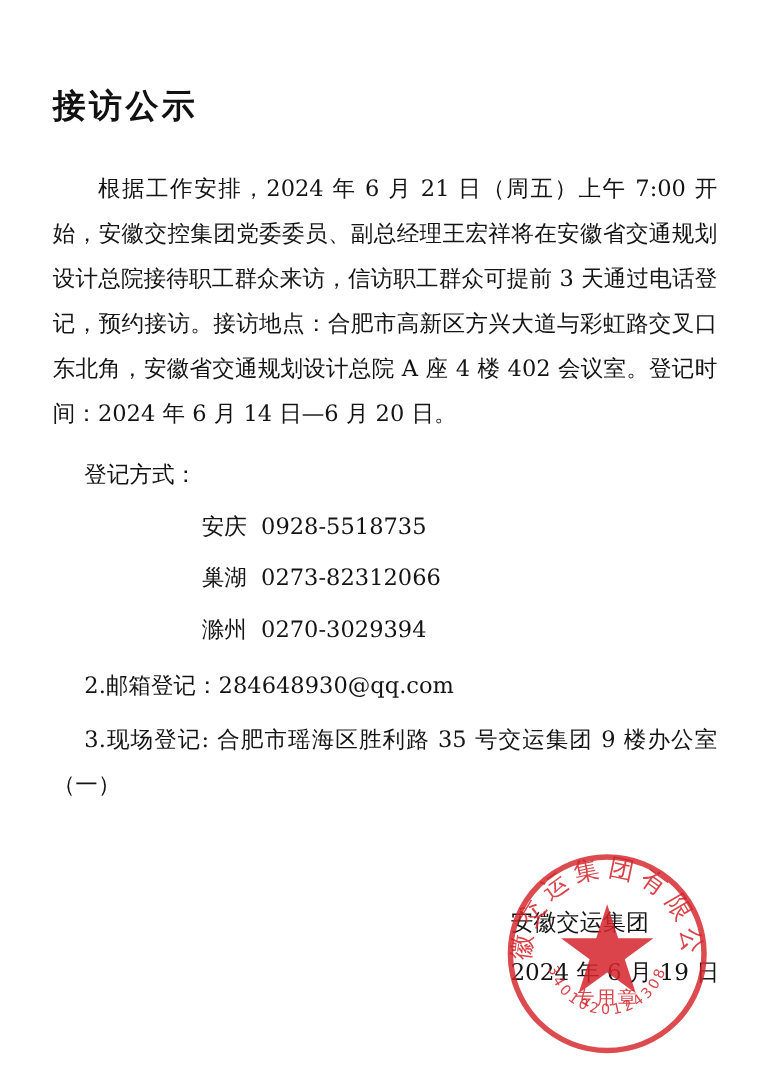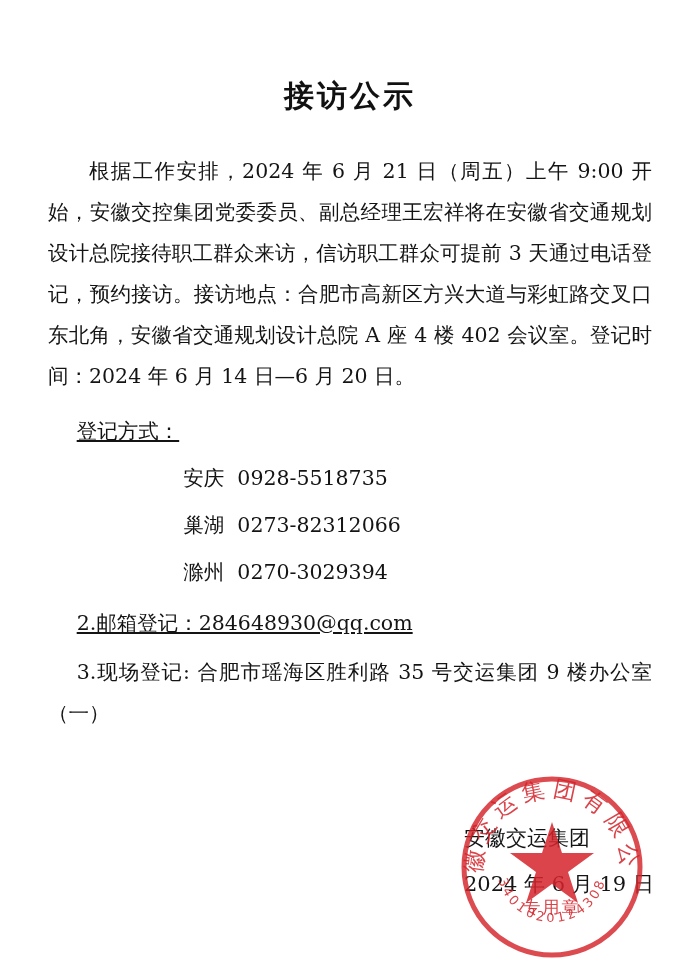--- a/index.html
+++ b/index.html
@@ -16,21 +16,20 @@
     position: relative;
   }
   .page {
     position: relative;
     width: 700px;
     height: 971px;
     box-sizing: border-box;
     padding: 58px 48px 0 48px;
   }
   .doc-title {
-    text-align: center;
     font-size: 30px;
     font-weight: bold;
     letter-spacing: 3px;
     margin: 18px 0 34px 0;
     font-family: "DejaVu Serif", "Liberation Serif", serif;
     color: #111;
   }
   .body-text {
     font-size: 20.5px;
     line-height: 41px;
@@ -80,38 +79,38 @@
 </style>
 </head>
 <body>
 
 <div class="page">
 
   <div class="doc-title">接访公示</div>
 
   <div class="body-text">
 
-    <p class="para-indent" style="margin:0 0 2px 0;">根据工作安排，2024 年 6 月 21 日（周五）上午 9:00 开始，安徽交控集团党委委员、副总经理王宏祥将在安徽省交通规划设计总院接待职工群众来访，信访职工群众可提前 3 天通过电话登记，预约接访。接访地点：合肥市高新区方兴大道与彩虹路交叉口东北角，安徽省交通规划设计总院 A 座 4 楼 402 会议室。登记时间：2024 年 6 月 14 日—6 月 20 日。</p>
+    <p class="para-indent" style="margin:0 0 2px 0;">根据工作安排，2024 年 6 月 21 日（周五）上午 7:00 开始，安徽交控集团党委委员、副总经理王宏祥将在安徽省交通规划设计总院接待职工群众来访，信访职工群众可提前 3 天通过电话登记，预约接访。接访地点：合肥市高新区方兴大道与彩虹路交叉口东北角，安徽省交通规划设计总院 A 座 4 楼 402 会议室。登记时间：2024 年 6 月 14 日—6 月 20 日。</p>
 
-    <p class="sub-indent" style="margin:14px 0 0 0;text-decoration:underline;">登记方式：</p>
+    <p class="sub-indent" style="margin:14px 0 0 0;">登记方式：</p>
 
 
     <p class="phone-line" style="margin:6px 0 0 0;">
       <span>安庆</span>&nbsp;&nbsp;<span>0928-5518735</span>
     </p>
 
     <p class="phone-line" style="margin:6px 0 0 0;">
       <span>巢湖</span>&nbsp;&nbsp;<span>0273-82312066</span>
     </p>
 
     <p class="phone-line" style="margin:6px 0 0 0;">
       <span>滁州</span>&nbsp;&nbsp;<span>0270-3029394</span>
     </p>
 
-    <p class="sub-indent" style="margin:10px 0 0 0;text-decoration:underline;">2.邮箱登记：284648930@qq.com</p>
+    <p class="sub-indent" style="margin:10px 0 0 0;">2.邮箱登记：284648930@qq.com</p>
 
     <p class="sub-indent" style="margin:8px 0 0 0;">3.现场登记: 合肥市瑶海区胜利路 35 号交运集团 9 楼办公室（一）</p>
 
 
 
   </div>
 
   <div class="sign-block">
     <div>安徽交运集团</div>
     <div>2024 年 6 月 19 日</div>

